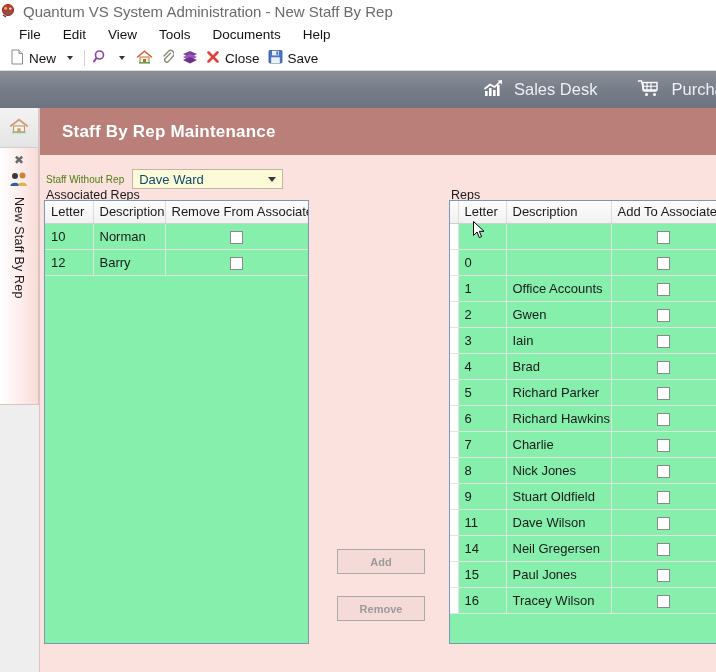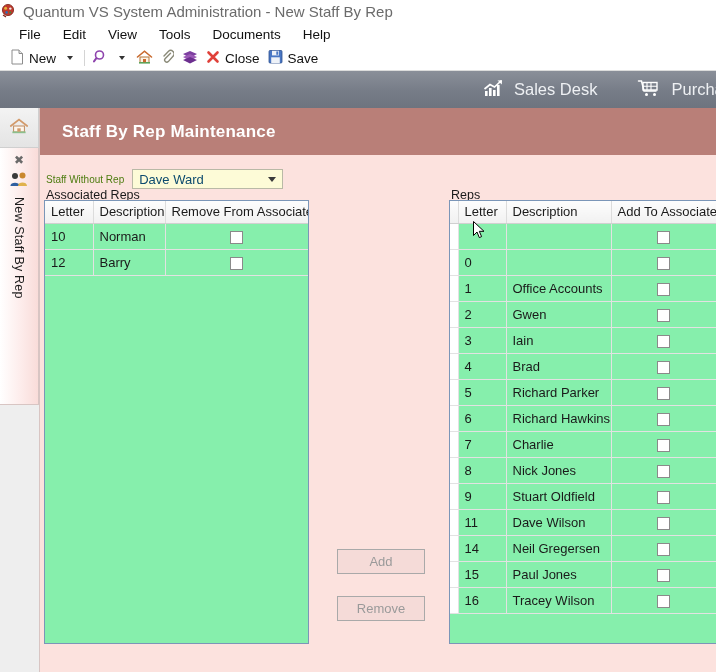--- a/index.html
+++ b/index.html
@@ -242,23 +242,24 @@
     vertical-align: middle;
   }
 
   
   .midbtn {
     position:absolute;
     width: 88px; height: 25px;
     background: #f5dbd8;
     border: 1px solid #a9a9a9;
     color: #9a9a9a;
-    font-size: 13px;
+    font-size: 11px;
     display:flex; align-items:center; justify-content:center;
     cursor: default;
+    font-weight: bold;
   }
 
   
   #cursor {
     position:absolute;
     left: 433px; top: 113px;
     width: 12px; height: 19px;
     pointer-events: none;
     z-index: 50;
   }

